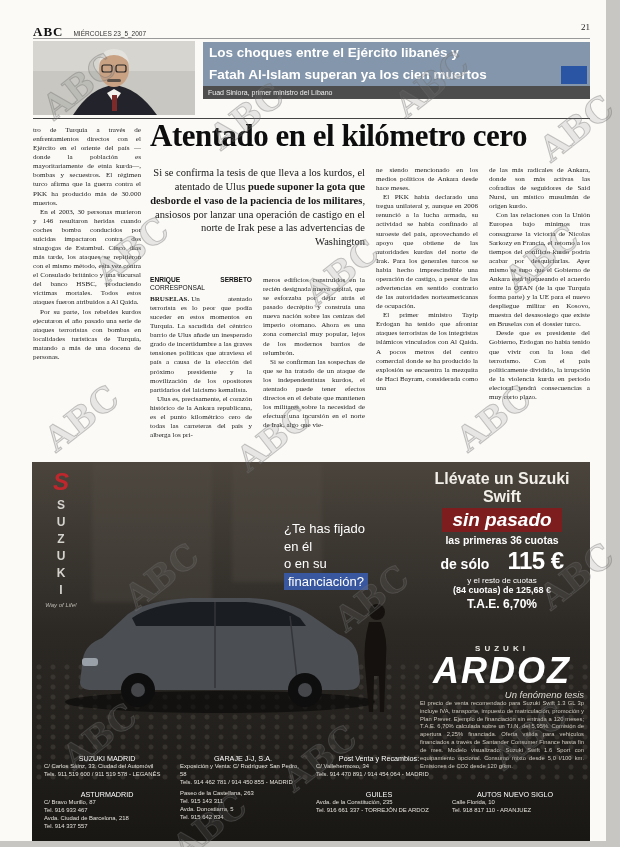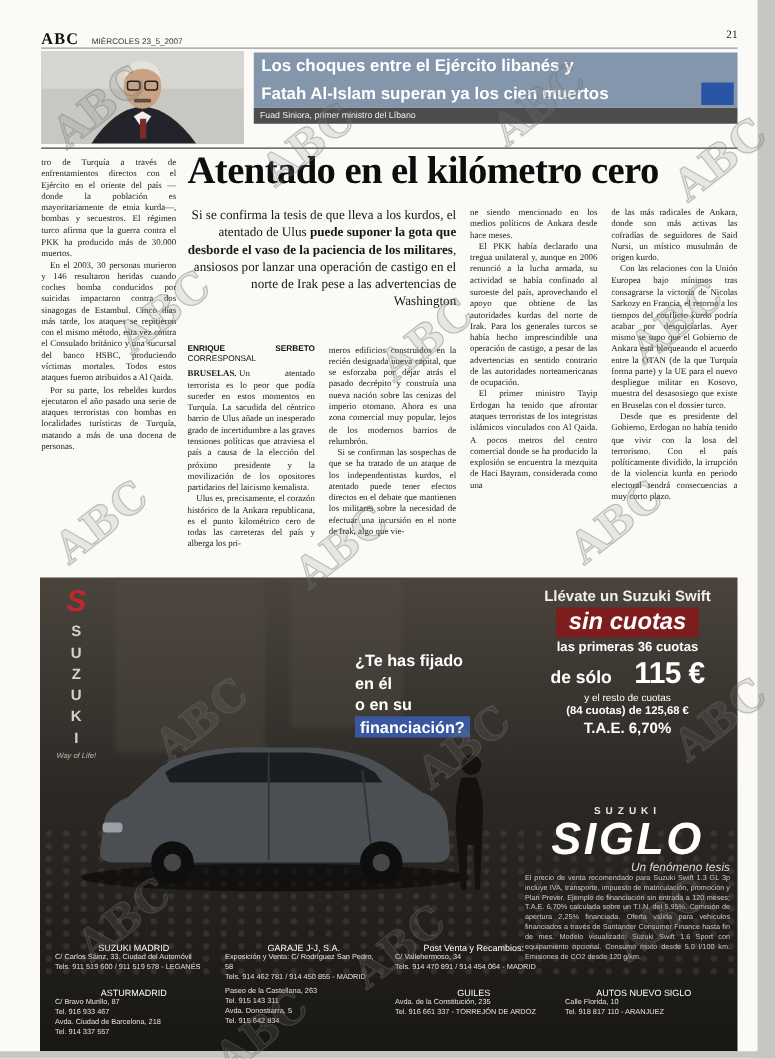--- a/index.html
+++ b/index.html
@@ -44,24 +44,24 @@
 
   
   .ad{position:absolute;left:32px;top:462px;width:558px;height:379px;background:linear-gradient(#4a443c,#2c2925 45%,#191714);overflow:hidden;color:#fff;font-family:"Liberation Sans",sans-serif;}
   .cobbles{position:absolute;left:0;top:200px;width:100%;height:120px;background:radial-gradient(circle at 7px 5px,#45403a 0 2px,transparent 3px);background-size:14px 10px;opacity:.55;}
   .bldg{position:absolute;background:#554f47;opacity:.35;filter:blur(2px);}
   .suzuki-vert{position:absolute;left:8px;top:8px;width:42px;text-align:center;}
   .suzuki-vert .s-mark{color:#c0272d;font-weight:bold;font-size:24px;font-style:italic;line-height:1;}
   .suzuki-vert .vword{writing-mode:vertical-lr;text-orientation:upright;color:#d4d2cc;font-weight:bold;font-size:12px;letter-spacing:3px;margin:4px auto 2px;}
   .suzuki-vert .wol{color:#bdbab2;font-size:6px;font-style:italic;}
   .car-wrap{position:absolute;left:18px;top:92px;width:345px;height:175px;}
-  .claim{position:absolute;left:252px;top:58px;width:135px;color:#fff;font-weight:bold;font-size:13px;line-height:1.35;}
+  .claim{position:absolute;left:252px;top:58px;width:135px;color:#fff;font-weight:normal;font-size:13px;line-height:1.35;}
   .claim .chip{display:inline-block;background:#39579e;padding:0 4px;}
   .offer{position:absolute;left:388px;top:8px;width:164px;text-align:center;}
-  .offer .kicker{font-size:12px;font-weight:bold;color:#f2efe8;}
+  .offer .kicker{font-size:16px;font-weight:bold;color:#f2efe8;}
   .offer .hl{display:inline-block;background:#7d1d1d;color:#fff;font-weight:bold;font-style:italic;font-size:19px;padding:1px 10px;margin:2px 0;}
   .offer .l1{font-size:10.5px;font-weight:bold;}
   .offer .pricerow{margin:1px 0;}
   .offer .pre{font-size:14px;font-weight:bold;margin-right:18px;}
   .offer .price{font-size:24px;font-weight:bold;letter-spacing:-0.5px;}
   .offer .l3{font-size:8px;}
   .offer .l4{font-size:9px;font-weight:bold;}
   .offer .tae{font-size:12px;font-weight:bold;margin-top:2px;}
   .ad-body{position:absolute;left:388px;top:124px;width:164px;font-size:7.2px;line-height:1.4;color:#eae6dc;text-align:justify;}
   .swift-logo{position:absolute;left:388px;top:182px;width:164px;text-align:center;}
@@ -180,34 +180,34 @@
 
     <div class="claim">
       <div>¿Te has fijado</div>
       <div>en él</div>
       <div>o en su</div>
       <div><span class="chip">financiación?</span></div>
     </div>
 
     <div class="offer">
       <div class="kicker">Llévate un Suzuki Swift</div>
-      <div><span class="hl">sin cuotas</span></div>
+      <div><span class="hl">sin pasado</span></div>
       <div class="l1">las primeras 36 cuotas</div>
       <div class="pricerow">
         <span class="pre">de sólo</span><span class="price">115 €</span>
       </div>
       <div class="l3">y el resto de cuotas</div>
       <div class="l4">(84 cuotas) de 125,68 €</div>
       <div class="tae">T.A.E. 6,70%</div>
     </div>
 
 
     <div class="swift-logo">
       <div class="sz">SUZUKI</div>
-      <div class="model">SIGLO</div>
+      <div class="model">ARDOZ</div>
       <div class="tag">Un fenómeno tesis</div>
     </div>
 
     <div class="ad-legal">El precio de venta recomendado para Suzuki Swift 1.3 GL 3p incluye IVA, transporte, impuesto de matriculación, promoción y Plan Prever. Ejemplo de financiación sin entrada a 120 meses; T.A.E. 6,70% calculada sobre un T.I.N. del 5,95%. Comisión de apertura 2,25% financiada. Oferta válida para vehículos financiados a través de Santander Consumer Finance hasta fin de mes. Modelo visualizado: Suzuki Swift 1.6 Sport con equipamiento opcional. Consumo mixto desde 5,0 l/100 km. Emisiones de CO2 desde 120 g/km.</div>
 
     <div class="dealers">
       <div class="dealer">
         <div class="dn">SUZUKI MADRID</div>
         <div class="dl">C/ Carlos Sáinz, 33. Ciudad del Automóvil</div>
         <div class="dl">Tels. 911 519 600 / 911 519 578 - LEGANÉS</div>

